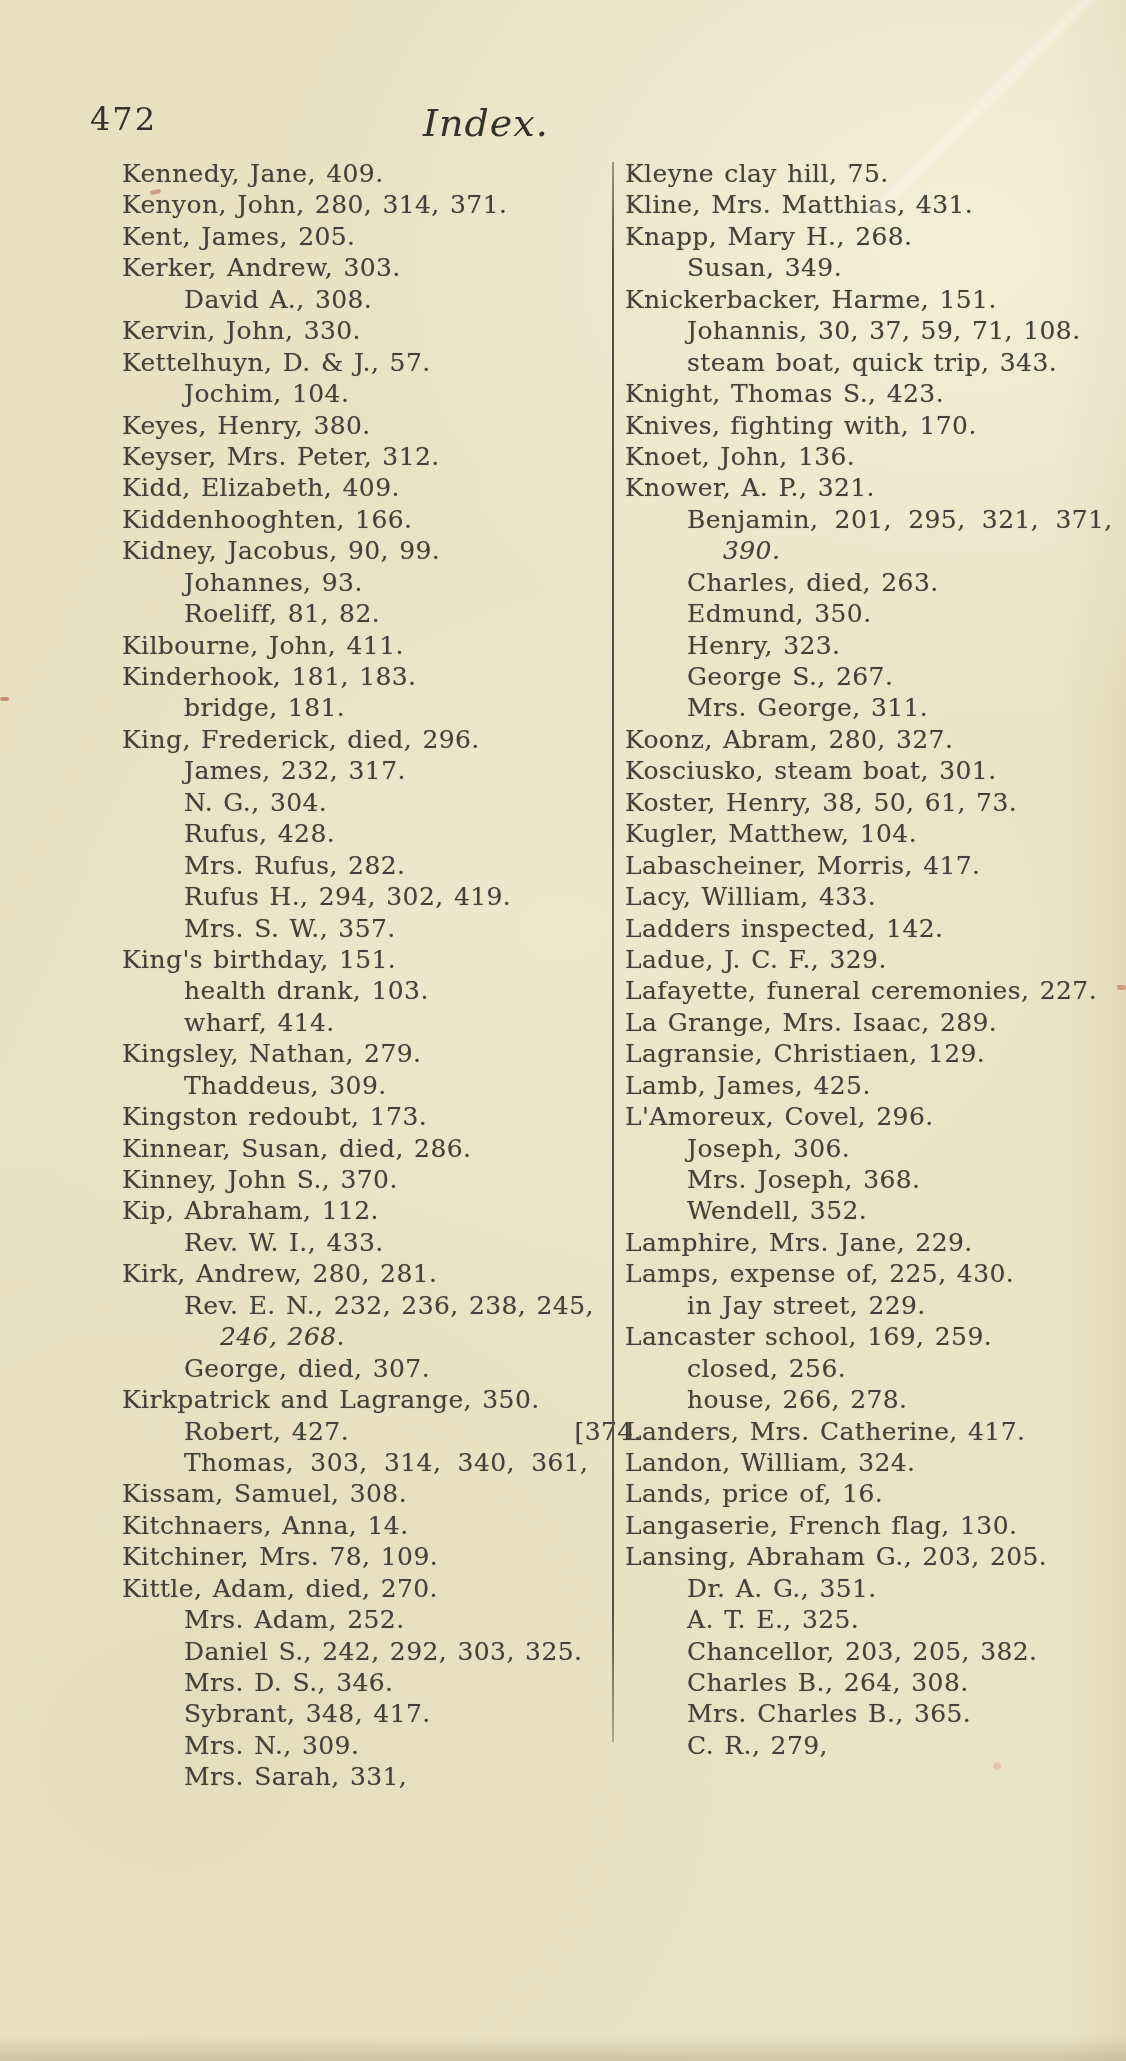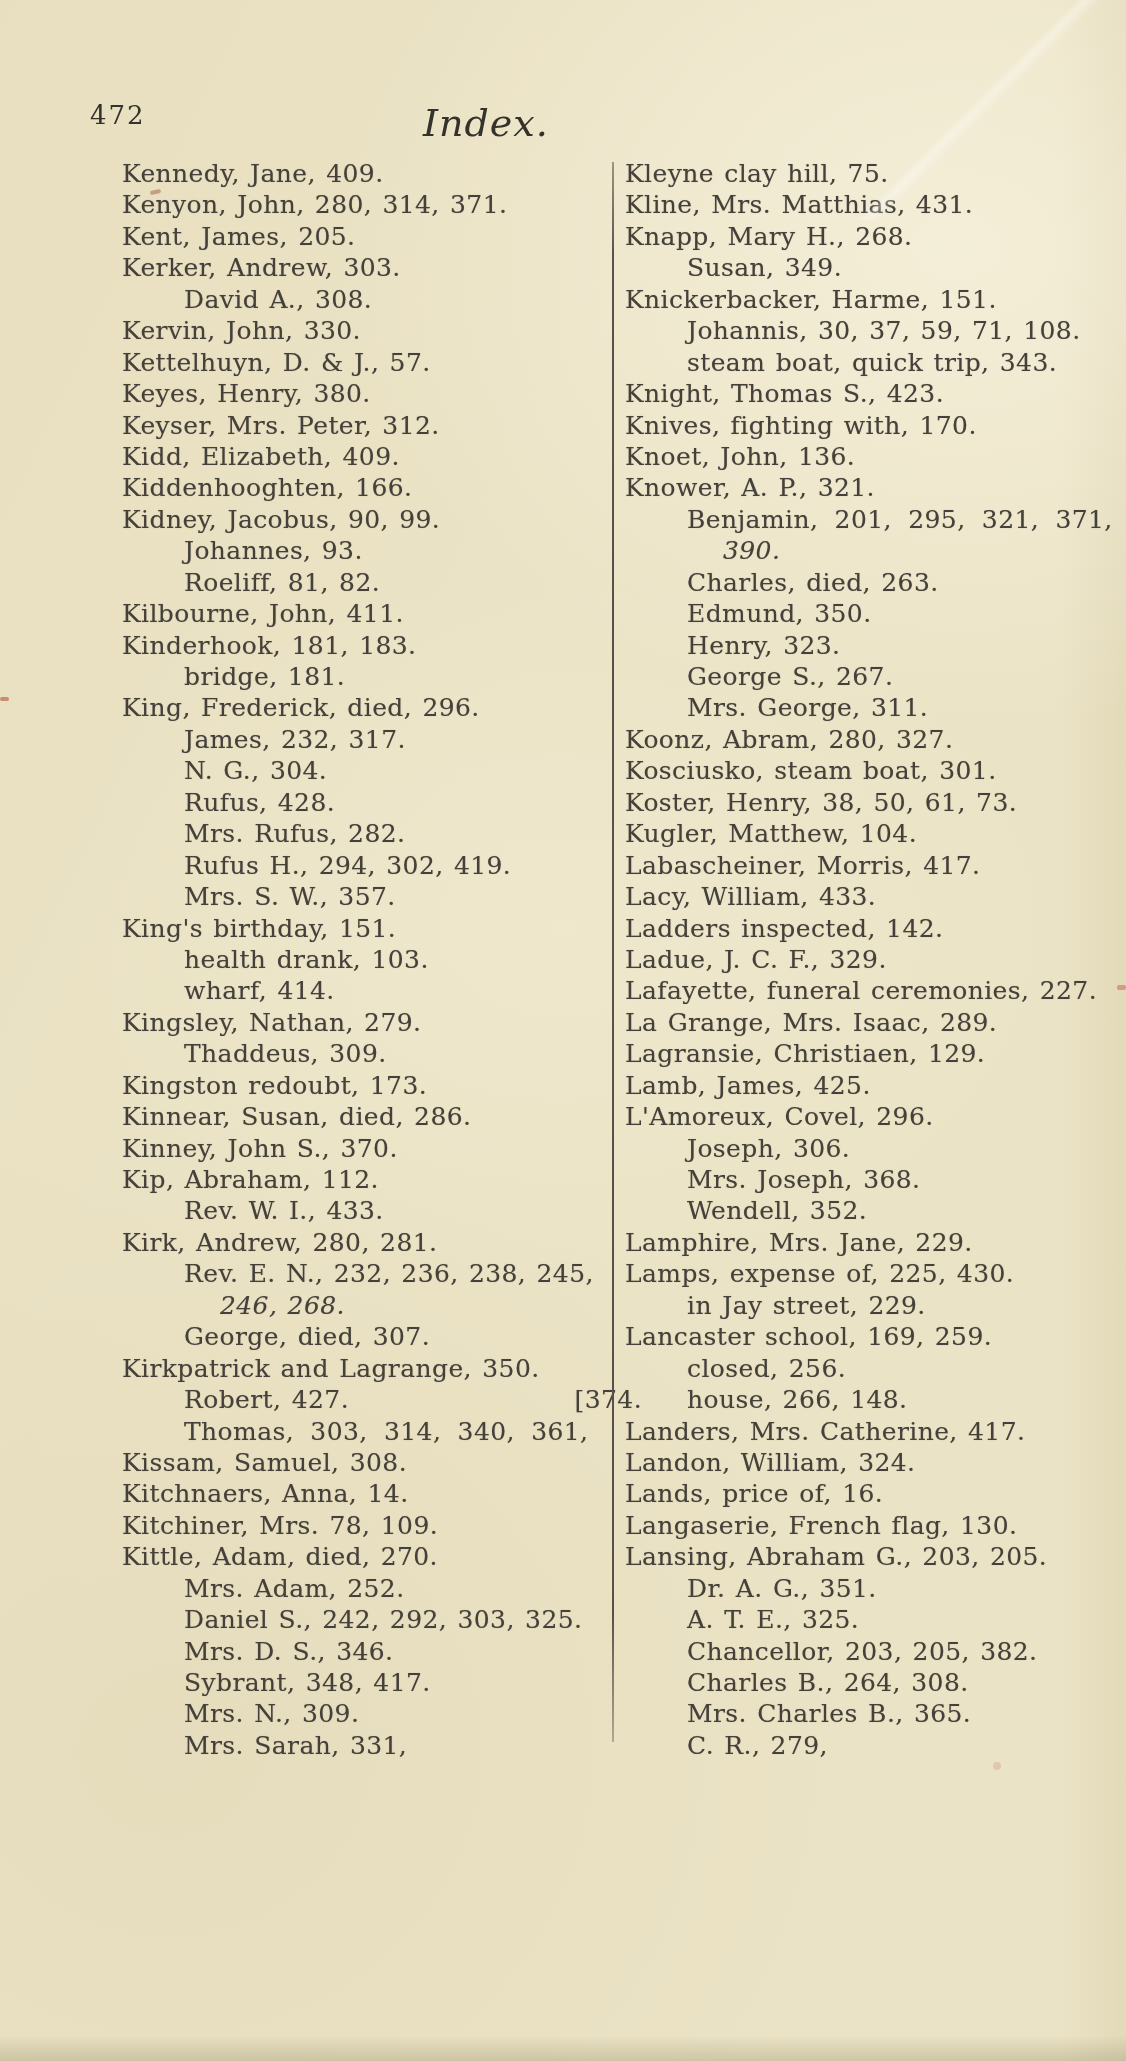--- a/index.html
+++ b/index.html
@@ -23,21 +23,21 @@
     position:absolute;left:0;bottom:0;width:100%;height:26px;
     background:linear-gradient(to top, rgba(140,130,95,.30), rgba(140,130,95,0));
   }
   .crease{
     position:absolute;right:0;top:0;width:300px;height:220px;
     background:linear-gradient(135deg, rgba(255,255,255,0) 48%, rgba(255,255,255,.35) 50%, rgba(255,255,255,0) 53%);
     pointer-events:none;
   }
   .page-number{
     position:absolute;left:90px;top:100px;
-    font-size:26px;letter-spacing:2px;
+    font-size:32px;letter-spacing:2px;
     color:var(--ink-dark,#35322b);
   }
   .page-title{
     position:absolute;left:423px;top:101px;
     font-size:38px;font-style:italic;letter-spacing:1px;
     color:var(--ink-dark,#35322b);
   }
   .col{
     position:absolute;top:158px;
   }
@@ -77,20 +77,21 @@
   <span class="page-title">Index.</span>
 
   <div class="col col-left" id="col-left">
       <div class="line indent-0"><span class="t">Kennedy, Jane, 409.</span></div>
       <div class="line indent-0"><span class="t">Kenyon, John, 280, 314, 371.</span></div>
       <div class="line indent-0"><span class="t">Kent, James, 205.</span></div>
       <div class="line indent-0"><span class="t">Kerker, Andrew, 303.</span></div>
       <div class="line indent-1"><span class="t">David A., 308.</span></div>
       <div class="line indent-0"><span class="t">Kervin, John, 330.</span></div>
       <div class="line indent-0"><span class="t">Kettelhuyn, D. &amp; J., 57.</span></div>
+      <div class="line indent-1"><span class="t">Jochim, 104.</span></div>
       <div class="line indent-0"><span class="t">Keyes, Henry, 380.</span></div>
       <div class="line indent-0"><span class="t">Keyser, Mrs. Peter, 312.</span></div>
       <div class="line indent-0"><span class="t">Kidd, Elizabeth, 409.</span></div>
       <div class="line indent-0"><span class="t">Kiddenhooghten, 166.</span></div>
       <div class="line indent-0"><span class="t">Kidney, Jacobus, 90, 99.</span></div>
       <div class="line indent-1"><span class="t">Johannes, 93.</span></div>
       <div class="line indent-1"><span class="t">Roeliff, 81, 82.</span></div>
       <div class="line indent-0"><span class="t">Kilbourne, John, 411.</span></div>
       <div class="line indent-0"><span class="t">Kinderhook, 181, 183.</span></div>
       <div class="line indent-1"><span class="t">bridge, 181.</span></div>
@@ -163,21 +164,21 @@
       <div class="line indent-0"><span class="t">Lamb, James, 425.</span></div>
       <div class="line indent-0"><span class="t">L'Amoreux, Covel, 296.</span></div>
       <div class="line indent-1"><span class="t">Joseph, 306.</span></div>
       <div class="line indent-1"><span class="t">Mrs. Joseph, 368.</span></div>
       <div class="line indent-1"><span class="t">Wendell, 352.</span></div>
       <div class="line indent-0"><span class="t">Lamphire, Mrs. Jane, 229.</span></div>
       <div class="line indent-0"><span class="t">Lamps, expense of, 225, 430.</span></div>
       <div class="line indent-1"><span class="t">in Jay street, 229.</span></div>
       <div class="line indent-0"><span class="t">Lancaster school, 169, 259.</span></div>
       <div class="line indent-1"><span class="t">closed, 256.</span></div>
-      <div class="line indent-1"><span class="t">house, 266, 148.</span></div>
+      <div class="line indent-1"><span class="t">house, 266, 278.</span></div>
       <div class="line indent-0"><span class="t">Landers, Mrs. Catherine, 417.</span></div>
       <div class="line indent-0"><span class="t">Landon, William, 324.</span></div>
       <div class="line indent-0"><span class="t">Lands, price of, 16.</span></div>
       <div class="line indent-0"><span class="t">Langaserie, French flag, 130.</span></div>
       <div class="line indent-0"><span class="t">Lansing, Abraham G., 203, 205.</span></div>
       <div class="line indent-1"><span class="t">Dr. A. G., 351.</span></div>
       <div class="line indent-1"><span class="t">A. T. E., 325.</span></div>
       <div class="line indent-1"><span class="t">Chancellor, 203, 205, 382.</span></div>
       <div class="line indent-1"><span class="t">Charles B., 264, 308.</span></div>
       <div class="line indent-1"><span class="t">Mrs. Charles B., 365.</span></div>

